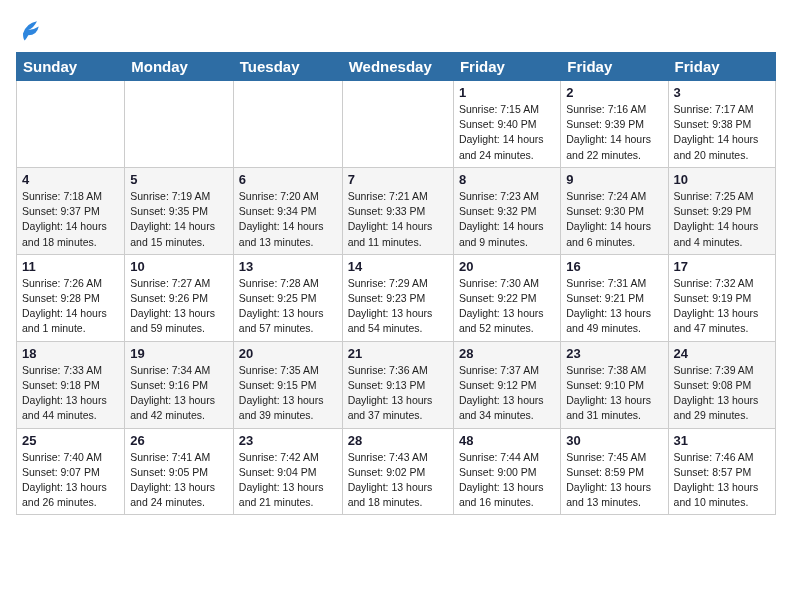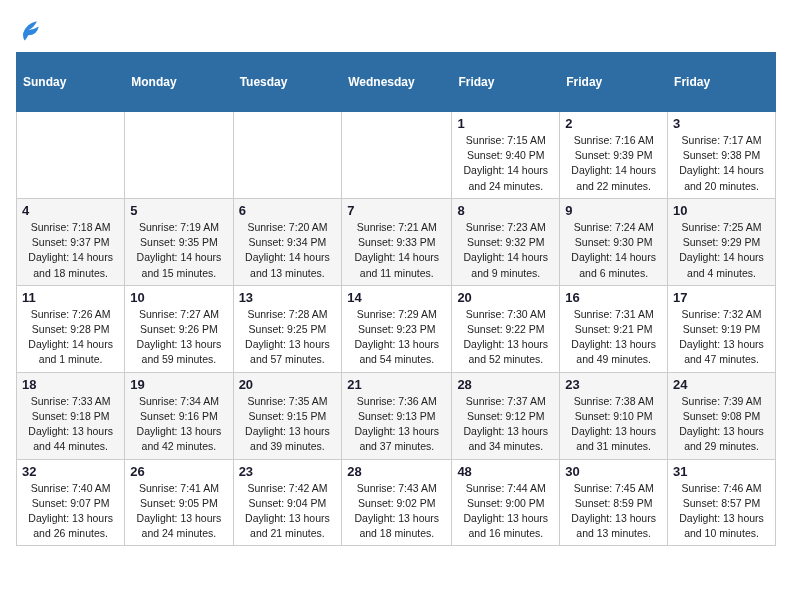--- a/index.html
+++ b/index.html
@@ -40,22 +40,22 @@
     }
     .calendar-table {
       width: 100%;
       border-collapse: collapse;
       font-size: 11px;
     }
     .calendar-table th {
       background-color: #2e6da4;
       color: white;
       text-align: left;
-      padding: 22px 6px;
-      font-size: 12px;
+      padding: 5px 6px;
+      font-size: 15px;
       font-weight: bold;
       border: 1px solid #2e6da4;
     }
     .calendar-table td {
       border: 1px solid #ccc;
       vertical-align: top;
       padding: 4px 5px;
       width: 113px;
       min-height: 80px;
       background: #fff;
@@ -66,21 +66,20 @@
     .day-number {
       font-weight: bold;
       font-size: 13px;
       margin-bottom: 2px;
       color: #1a1a2e;
     }
     .day-info {
       color: #222;
       line-height: 1.45;
       font-size: 10.5px;
-      text-align: center;
     }
     .empty-cell {
       background: #fff !important;
     }
     tr.row-even td { background: #f0f0f0; }
     tr.row-odd td { background: #fff; }
   </style>
 </head>
 <body>
 
@@ -216,21 +215,21 @@
           <div class="day-number">23</div>
           <div class="day-info">Sunrise: 7:38 AM<br>Sunset: 9:10 PM<br>Daylight: 13 hours<br>and 31 minutes.</div>
         </td>
         <td>
           <div class="day-number">24</div>
           <div class="day-info">Sunrise: 7:39 AM<br>Sunset: 9:08 PM<br>Daylight: 13 hours<br>and 29 minutes.</div>
         </td>
       </tr>
       <tr class="row-odd">
         <td>
-          <div class="day-number">32</div>
+          <div class="day-number">25</div>
           <div class="day-info">Sunrise: 7:40 AM<br>Sunset: 9:07 PM<br>Daylight: 13 hours<br>and 26 minutes.</div>
         </td>
         <td>
           <div class="day-number">26</div>
           <div class="day-info">Sunrise: 7:41 AM<br>Sunset: 9:05 PM<br>Daylight: 13 hours<br>and 24 minutes.</div>
         </td>
         <td>
           <div class="day-number">23</div>
           <div class="day-info">Sunrise: 7:42 AM<br>Sunset: 9:04 PM<br>Daylight: 13 hours<br>and 21 minutes.</div>
         </td>

